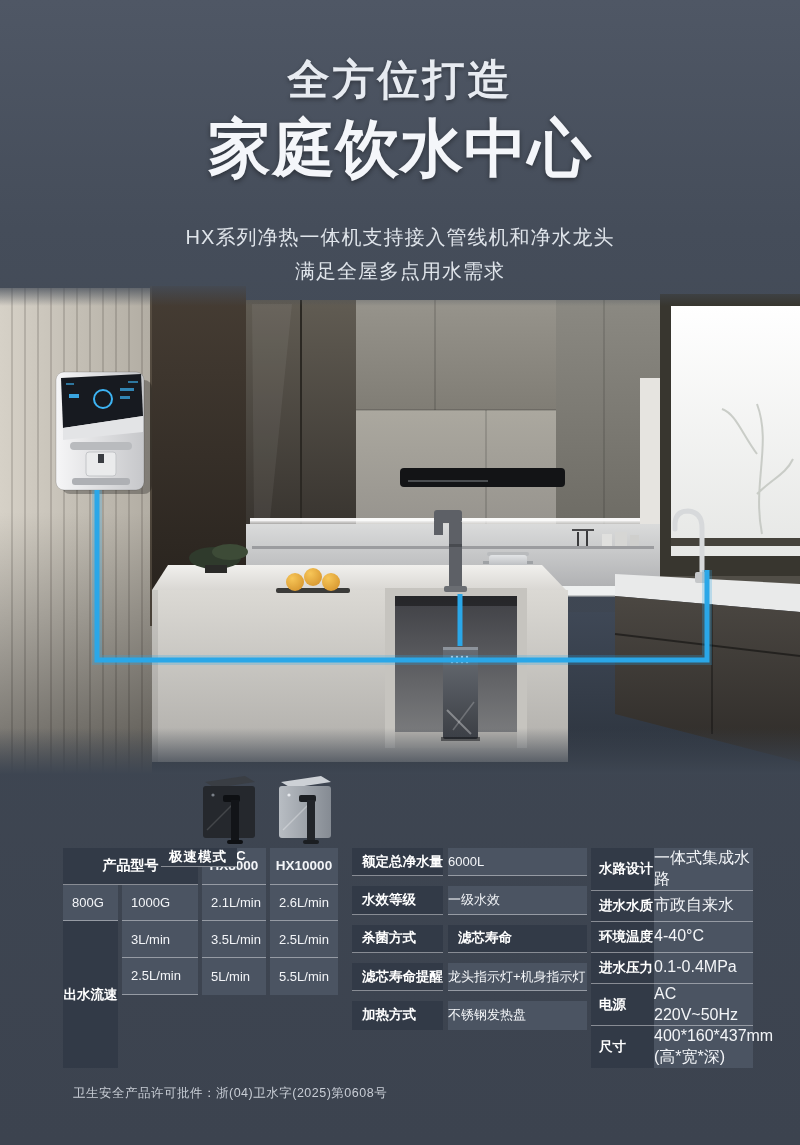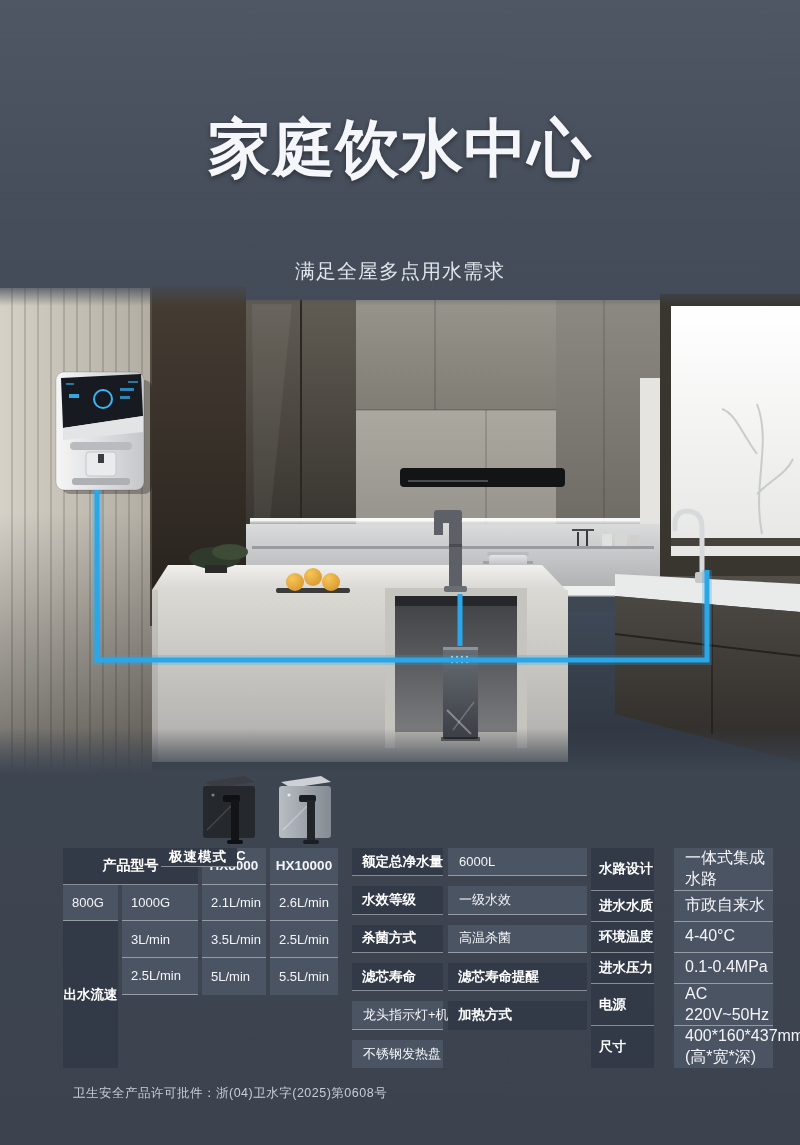--- a/index.html
+++ b/index.html
@@ -19,43 +19,45 @@
   
   .scene{position:absolute;top:282px;left:0;width:800px;height:492px;}
   
   .thumbs{position:absolute;left:193px;top:768px;width:152px;height:82px;}
   .spec-title{position:absolute;left:350px;top:799px;margin:0;
     font-size:20px;font-weight:800;letter-spacing:1px;color:#fff;}
   .tbl{position:absolute;top:848px;height:220px;display:grid;
     grid-template-rows:repeat(6,1fr);box-sizing:border-box;}
   .tbl-left{left:63px;width:275px;grid-template-columns:55px 76px 64px 68px;gap:0 4px;}
   .tbl-mid{left:352px;width:235px;grid-template-columns:91px 139px;gap:10px 5px;}
-  .tbl-right{left:591px;width:166px;grid-template-columns:63px 99px;gap:0 20px;}
+  .tbl-right{left:591px;width:166px;grid-template-columns:63px 99px;gap:0 0;}
   .cell{display:flex;align-items:center;box-sizing:border-box;
     border-bottom:1px solid rgba(255,255,255,.42);white-space:nowrap;}
   .cell.last{border-bottom:none;}
   .lbl{background:#323a47;font-weight:bold;font-size:13.5px;color:#fff;}
-  .val{background:#4b5462;color:#f3f5f8;font-size:13px;padding-left:11px;}
+  .val{background:#4b5462;color:#f3f5f8;font-size:13px;}
   .tbl-left .lbl.hdr{grid-column:1/3;justify-content:center;font-size:14px;}
   .tbl-left .lbl.sub{grid-column:2/3;padding-left:8px;margin-left:39px;}
   .tbl-left .lbl.flow{grid-area:3/1/7/2;justify-content:center;border-bottom:none;}
   .tbl-left .val{padding-left:9px;}
   .tbl-left .val.mdl{justify-content:center;padding-left:0;font-weight:bold;font-size:13.5px;}
   .tbl-mid .lbl{padding-left:10px;}
   .tbl-right .lbl{padding-left:8px;}
   .tbl-right .val{font-size:16px;white-space:normal;line-height:1.3;padding-right:2px;}
   .license{position:absolute;left:62px;top:1074px;margin:11px;
     font-size:12.5px;color:#c8cdd5;letter-spacing:.5px;}
 </style>
 </head>
 <body>
 
 <div class="page">
 
+  <h1 class="t1">全方位打造</h1>
   <h1 class="t2">家庭饮水中心</h1>
+  <p class="sub sub1">HX系列净热一体机支持接入管线机和净水龙头</p>
   <p class="sub sub2">满足全屋多点用水需求</p>
 
   <svg class="scene" viewBox="0 0 800 492" xmlns="http://www.w3.org/2000/svg">
     <defs>
       <linearGradient id="gWall" x1="0" y1="0" x2="1" y2="0">
           <stop offset="0" stop-color="#d6d1c7"></stop>
           <stop offset="1" stop-color="#b2ada3"></stop>
         </linearGradient>
       <linearGradient id="gWallShade" x1="0" y1="0" x2="0" y2="1">
           <stop offset="0" stop-color="#000" stop-opacity="0"></stop>
@@ -352,21 +354,20 @@
     <div class="cell val last">5L/min</div>
     <div class="cell val last">5.5L/min</div>
   </div>
 
   <div class="tbl tbl-mid">
     <div class="cell lbl">额定总净水量</div>
     <div class="cell val">6000L</div>
     <div class="cell lbl">水效等级</div>
     <div class="cell val">一级水效</div>
     <div class="cell lbl">杀菌方式</div>
-    <div class="cell val">高温杀菌</div>
     <div class="cell lbl">滤芯寿命</div>
     <div class="cell lbl">滤芯寿命提醒</div>
     <div class="cell val">龙头指示灯+机身指示灯</div>
     <div class="cell lbl last">加热方式</div>
     <div class="cell val last">不锈钢发热盘</div>
   </div>
 
   <div class="tbl tbl-right">
     <div class="cell lbl">水路设计</div>
     <div class="cell val">一体式集成水路</div>

